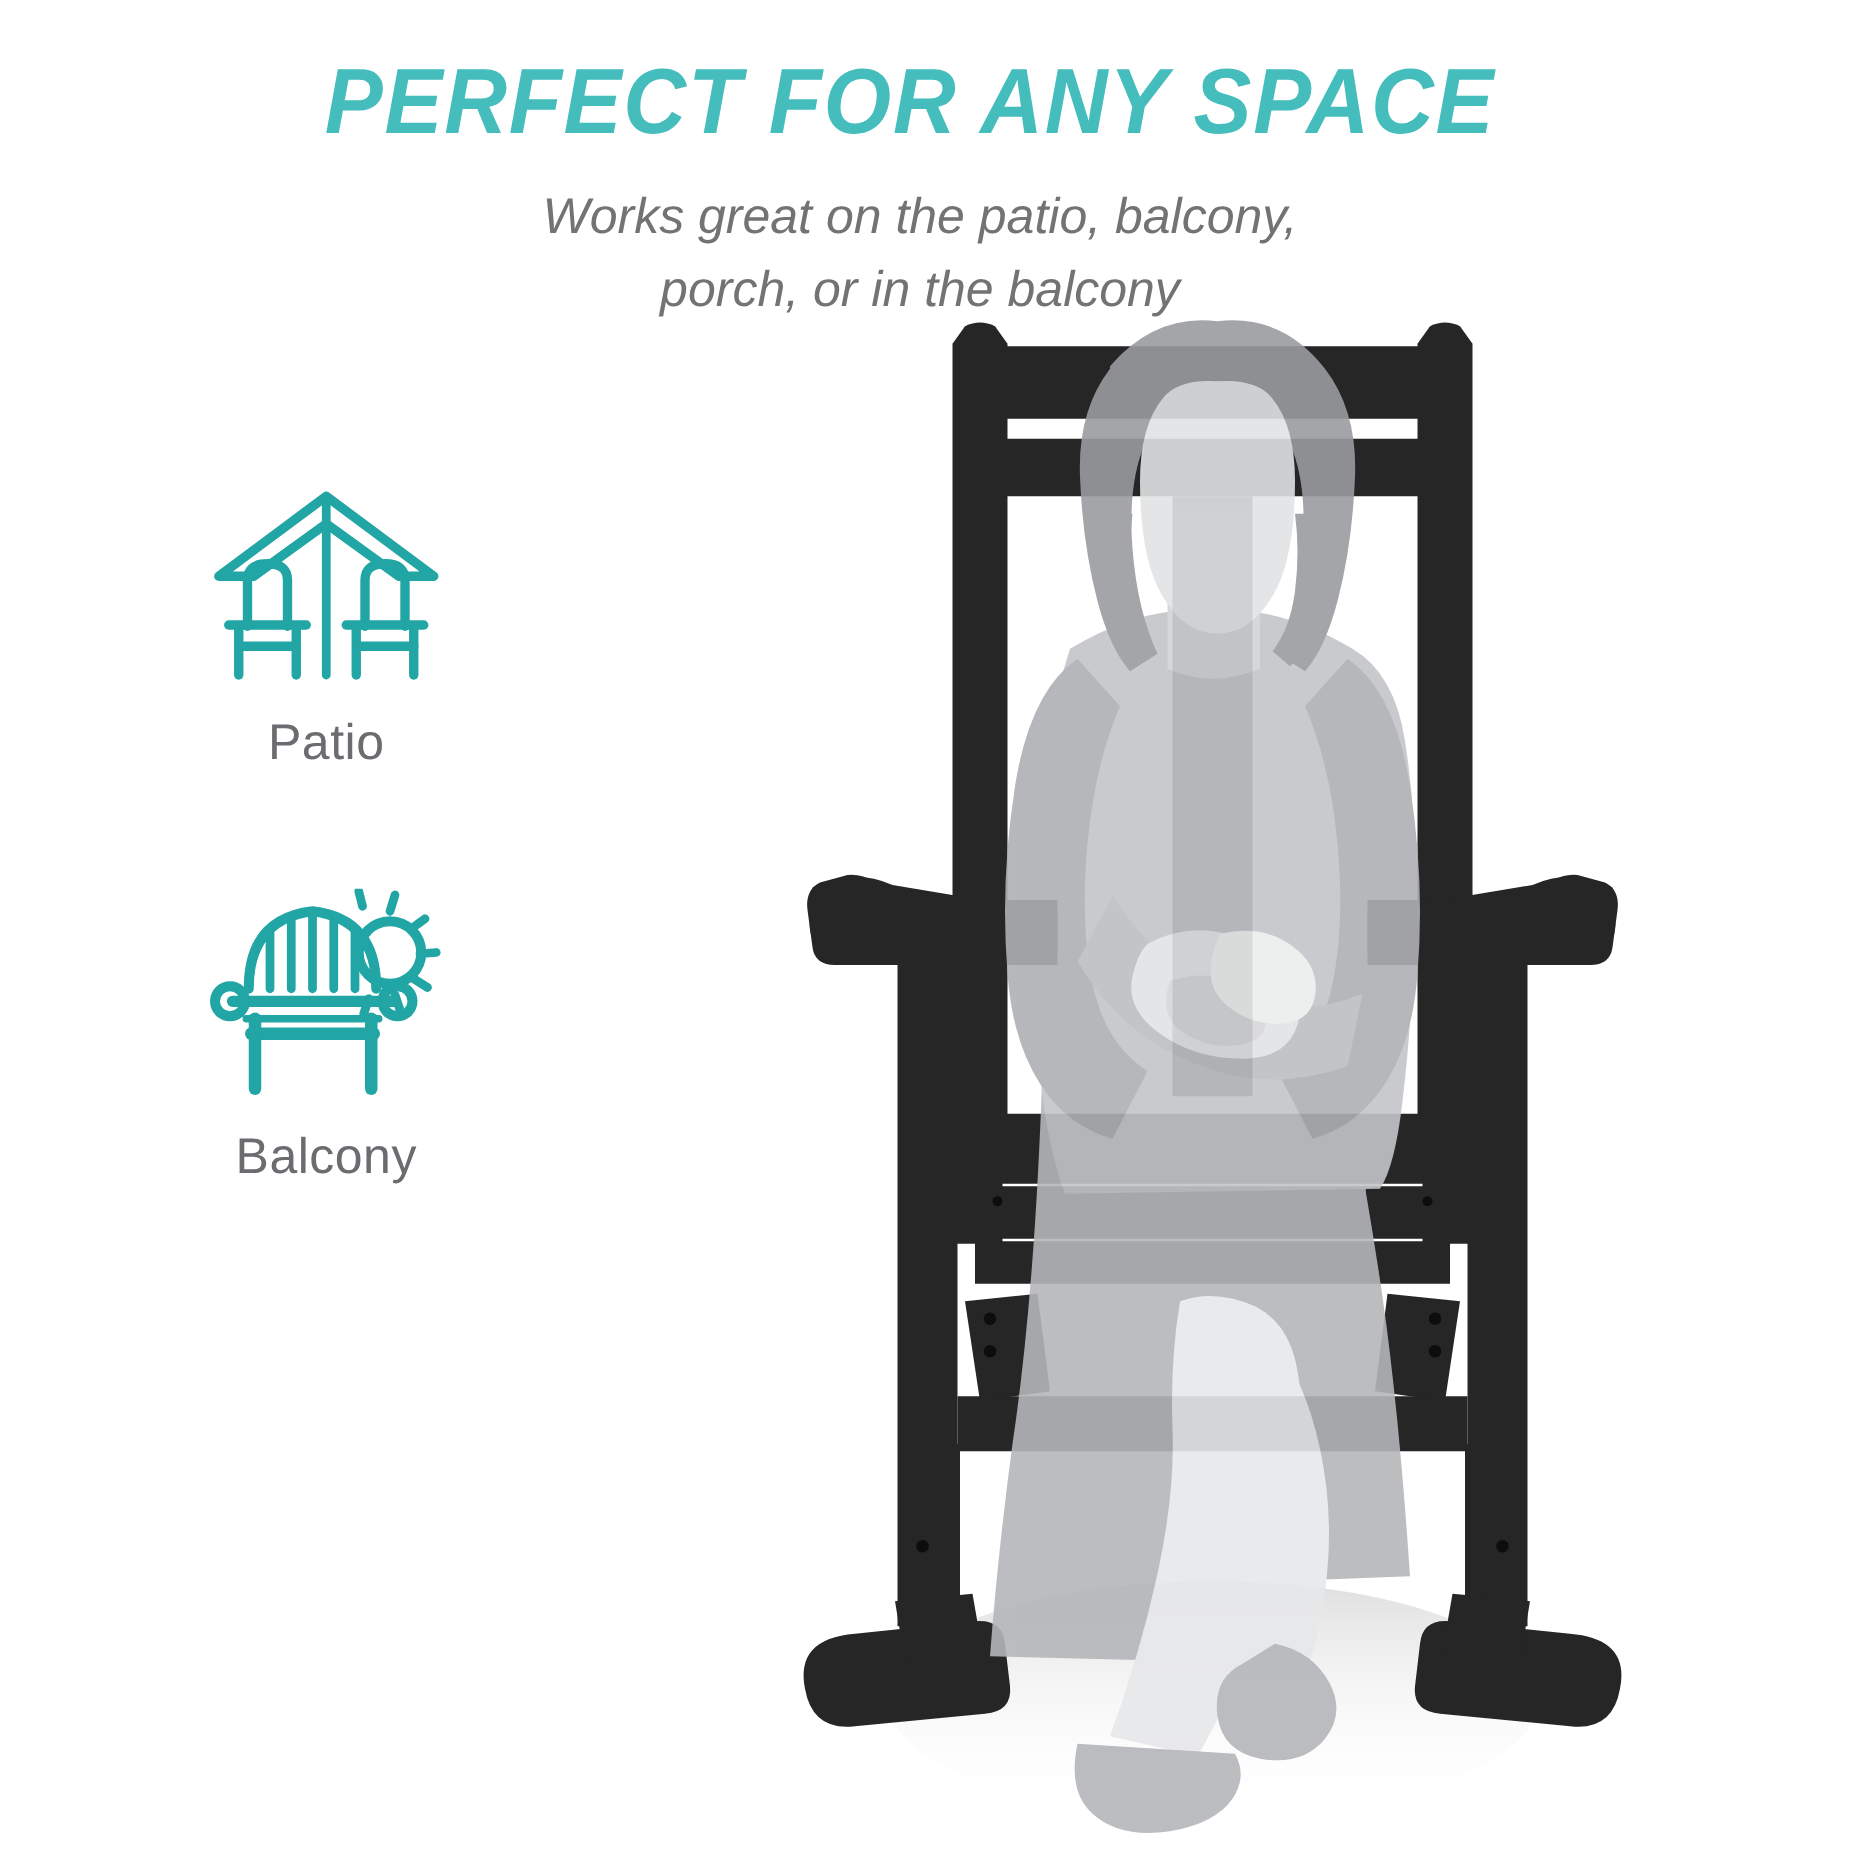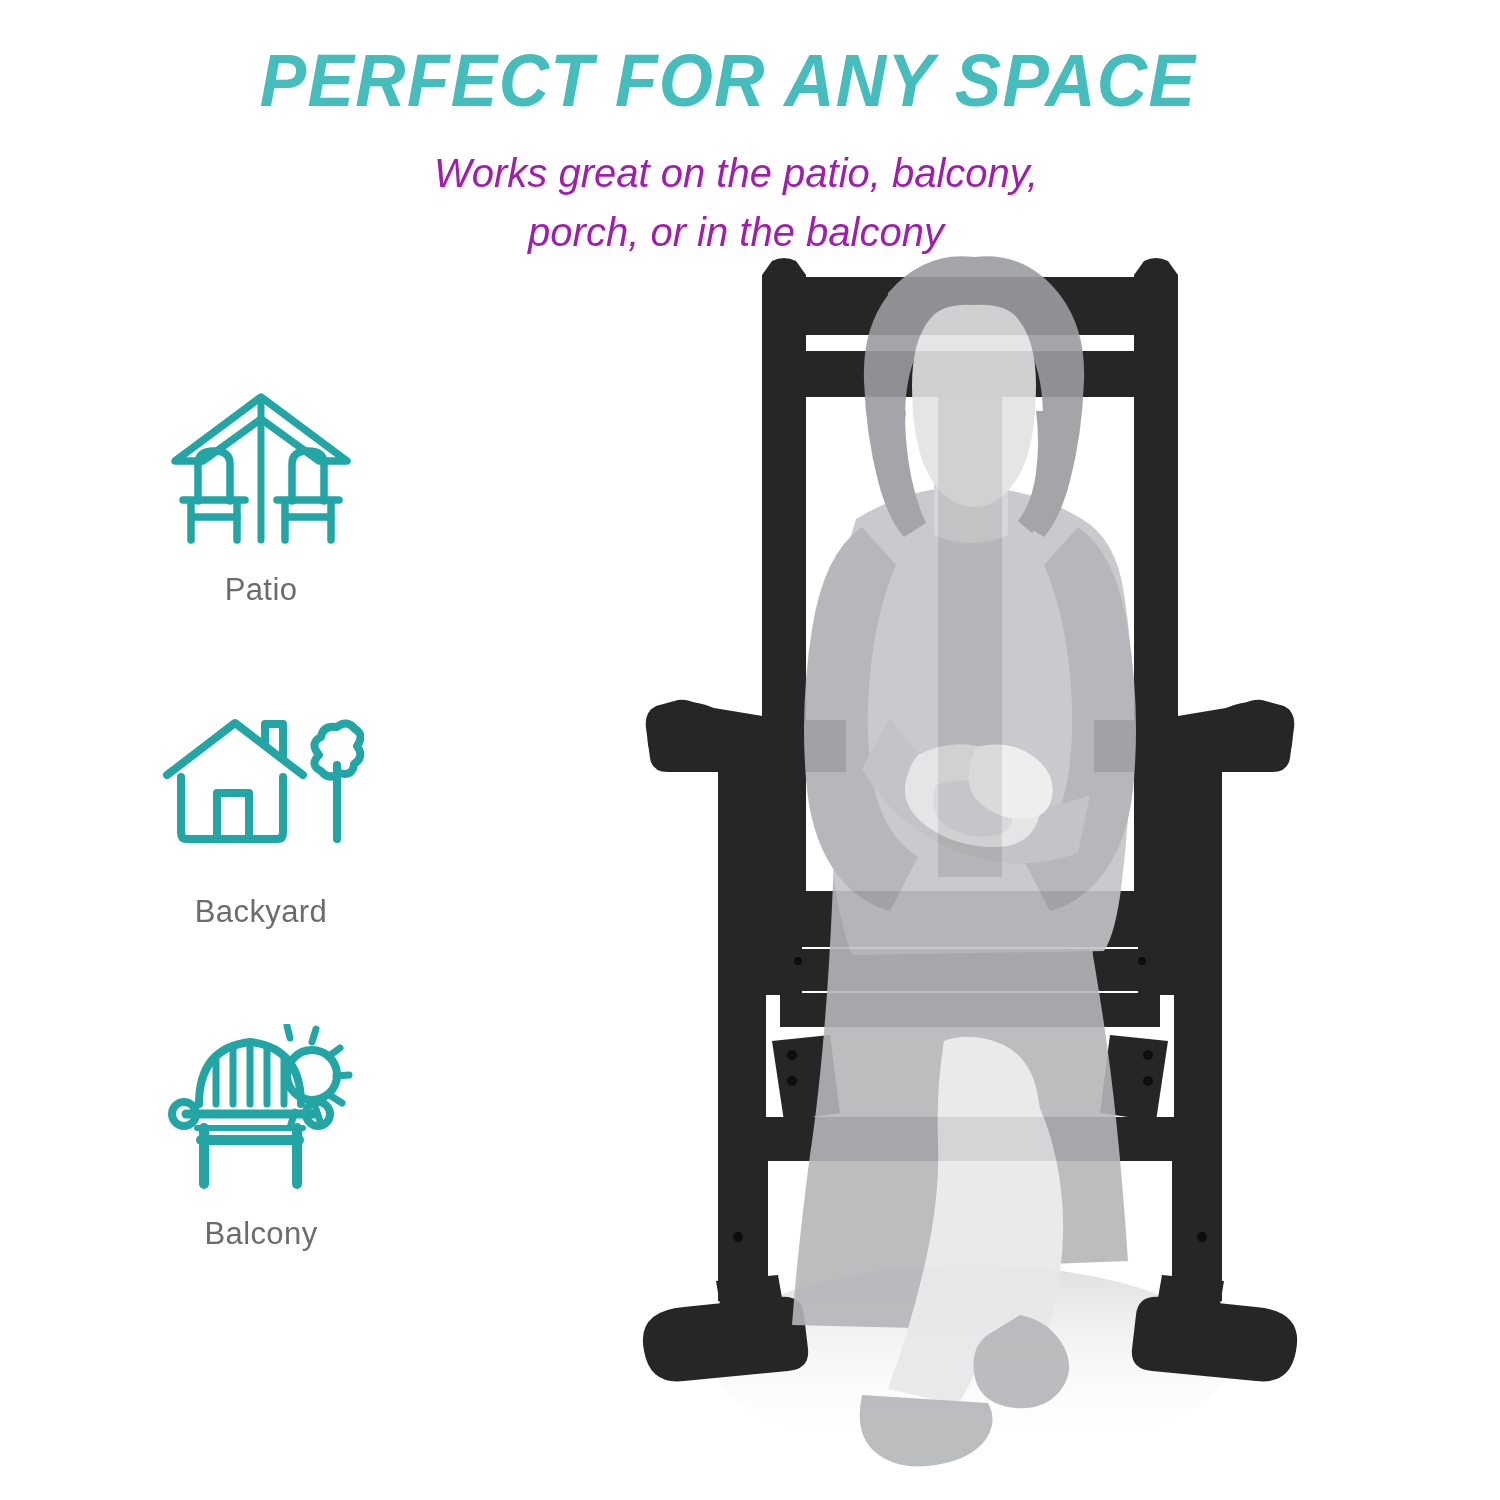--- a/index.html
+++ b/index.html
@@ -41,21 +41,21 @@
     line-height: 1.0;
     margin: 0;
     transform: scaleX(0.94);
     transform-origin: center top;
   }
   .subline {
     margin: 26px 0 0 16px;
     font-family: "Liberation Sans", sans-serif;
     font-size: 40px;
     font-weight: 300;
-    color: #a21caf;
+    color: #737373;
     line-height: 1.48;
   }
   .subline .sub-row { display: block; }
 
   
   .features {
     position: absolute;
     left: 96px;
     top: 375px;
     width: 330px;
@@ -69,21 +69,21 @@
 
   .feature-icon {
     height: 185px;
     display: flex;
     align-items: center;
     justify-content: center;
   }
   .feature-label {
     margin-top: 14px;
     font-family: "Liberation Sans", sans-serif;
-    font-size: 31px;
+    font-size: 40px;
     font-weight: 300;
     color: #6b6c70;
     letter-spacing: 0.4px;
     line-height: 1;
   }
 
   
   .product {
     position: absolute;
     left: 620px;
@@ -125,40 +125,20 @@
           <path d="M124 121 L124 160"></path>
           <path d="M170 121 L170 160"></path>
           <path d="M131 121 L131 84 Q131 71 147 71 Q163 71 163 84 L163 121"></path>
           <path d="M116 120 L178 120"></path>
           <path d="M125 137 L170 137"></path>
         </svg>
       </div>
       <div class="feature-label">Patio</div>
     </div>
 
-    <div class="feature">
-      <div class="feature-icon">
-        <svg width="205" height="150" viewBox="0 0 205 150" fill="none" stroke="#22a5a5" stroke-width="8" stroke-linecap="round" stroke-linejoin="round">
-
-          <path d="M8 60 L76 8 L144 60"></path>
-
-          <path d="M106 27 L106 9 L124 9 L124 41"></path>
-
-          <path d="M22 62 L22 118 Q22 124 28 124 L118 124 Q124 124 124 118 L124 62"></path>
-
-          <path d="M58 124 L58 78 L90 78 L90 124"></path>
-
-          <path d="M160 40 Q150 28 162 22 Q164 10 178 12 Q188 4 196 14 Q206 20 198 31
-                   Q206 42 195 49 Q194 62 180 58 Q170 66 162 56 Q150 50 160 40 Z"></path>
-
-          <path d="M178 50 L178 124"></path>
-        </svg>
-      </div>
-      <div class="feature-label">Backyard</div>
-    </div>
 
     <div class="feature">
       <div class="feature-icon">
         <svg width="195" height="175" viewBox="0 0 195 175" fill="none" stroke="#22a5a5" stroke-width="8" stroke-linecap="round" stroke-linejoin="round">
 
           <g stroke-width="7">
             <path d="M126 14 L123 2"></path>
             <path d="M148 18 L152 5"></path>
             <path d="M165 32 L176 24"></path>
             <path d="M172 52 L185 51"></path>

